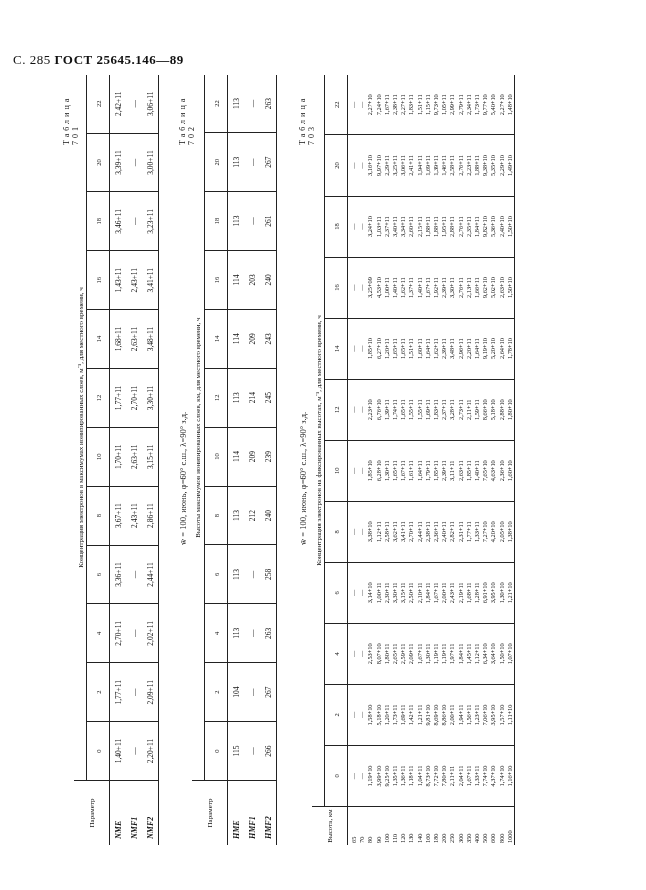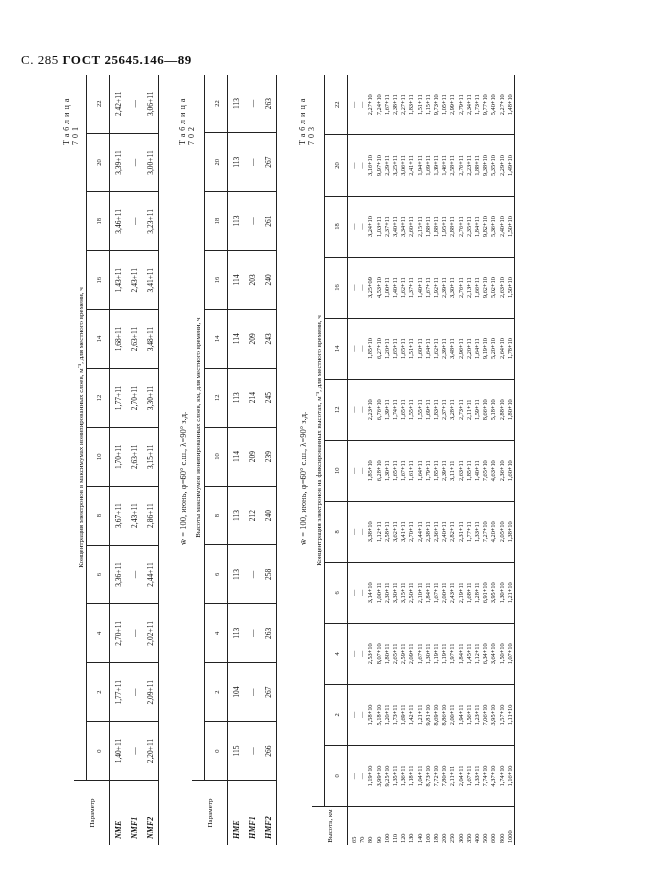--- a/index.html
+++ b/index.html
@@ -1,18 +1,18 @@
 <!DOCTYPE html>
 <html><head>
 <meta charset="utf-8">
 <style>
   html, body { margin:0; padding:0; background:#fff; }
   body { width:646px; height:890px; position:relative; overflow:hidden;
          font-family:"Liberation Serif", serif; color:#111; }
-  .header { position:absolute; left:21px; top:52px; font-size:13px; font-weight:bold; letter-spacing:0.5px; }
+  .header { position:absolute; left:13px; top:52px; font-size:13px; font-weight:bold; letter-spacing:0.5px; }
   .header .pg { font-weight:normal; }
   
   .rot { position:absolute; left:60px; top:845px; width:770px; height:590px;
          transform-origin:0 0; transform:rotate(-90deg); }
   .tbl-label { position:absolute; font-size:8px; letter-spacing:3px; }
   .cond { position:absolute; font-size:8.5px; }
   table { position:absolute; border-collapse:collapse; font-size:7.5px; }
   td, th { border-left:1px solid #222; padding:0 2px; text-align:center; font-weight:normal; }
   th { border-bottom:1px solid #222; height:22px; font-size:6.5px; }
   thead tr.cap th { height:12px; font-size:7px; }

